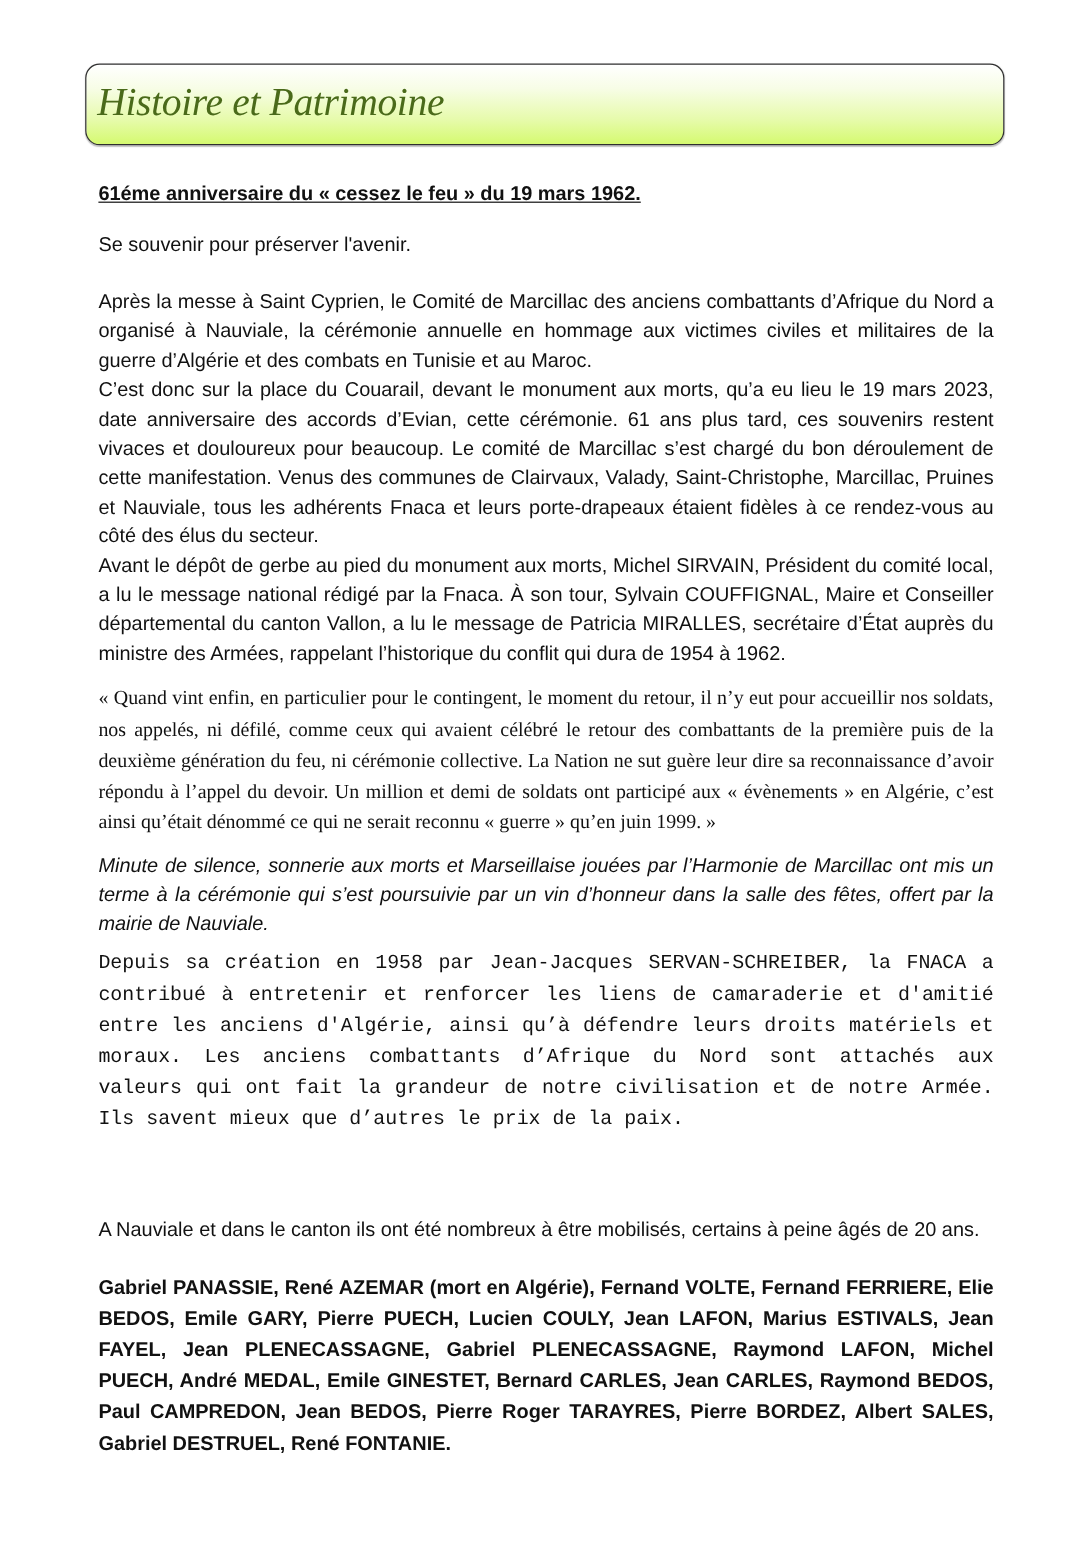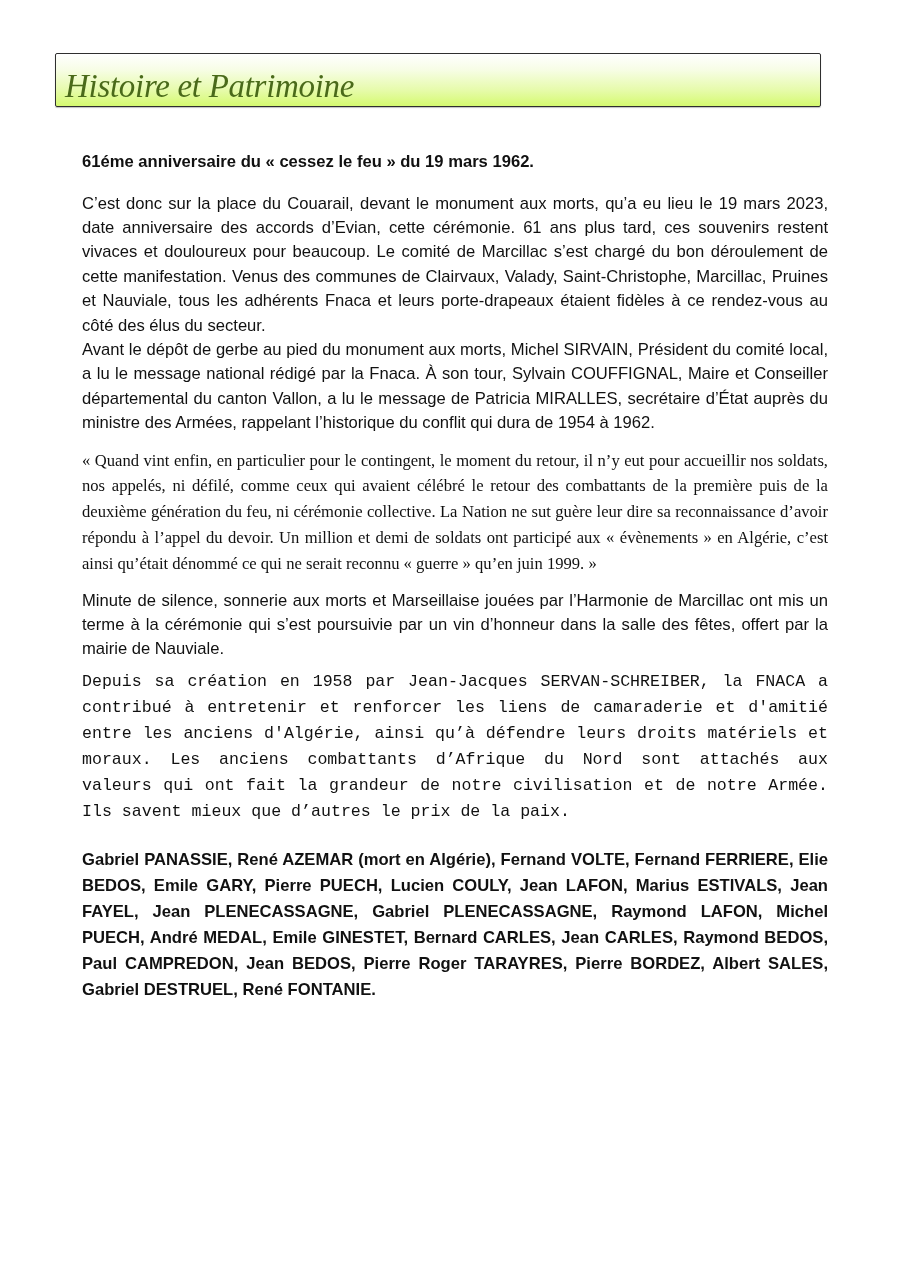--- a/index.html
+++ b/index.html
@@ -10,26 +10,26 @@
     body {
       width: 910px;
       height: 1286px;
       position: relative;
       overflow: hidden;
       font-family: "Liberation Sans", sans-serif;
       color: #111111;
     }
     .header-banner {
       position: absolute;
-      left: 55px;
+      left: 71px;
       top: 53px;
       width: 766px;
-      height: 54px;
+      height: 68px;
       border: 1.5px solid #2f2f2f;
-      border-radius: 2px;
+      border-radius: 12px;
       background: linear-gradient(to bottom, #ffffff 0%, #f7fde6 30%, #e6fbaa 70%, #d5fa70 100%);
       box-shadow: 0 1px 1px rgba(0,0,0,0.25);
       box-sizing: border-box;
     }
     .header-title {
       position: absolute;
       left: 9px;
       top: 14px;
       font-family: "Liberation Serif", serif;
       font-style: italic;
@@ -46,35 +46,37 @@
       font-size: 16.6px;
       line-height: 24.5px;
     }
     .content p {
       margin: 0;
       text-align: justify;
     }
     .subtitle {
       font-weight: bold;
       margin-bottom: 17px !important;
+      text-decoration: underline;
     }
     .tagline {
       margin-bottom: 24px !important;
     }
     .article {
       line-height: 24.4px;
     }
     .quote {
       margin-top: 12px !important;
       line-height: 25.8px;
       font-family: Liberation Serif, serif;
     }
     .minute {
       margin-top: 12px !important;
       line-height: 24px;
+      font-style: italic;
     }
     .fnaca {
       margin-top: 8px !important;
       line-height: 26px;
       font-family: Liberation Mono, monospace;
     }
     .mobilised {
       margin-top: 66px !important;
       line-height: 26px;
     }
@@ -86,19 +88,22 @@
   </style>
 </head>
 <body>
 
 <div class="header-banner">
   <div class="header-title">Histoire et Patrimoine</div>
 </div>
 
 <div class="content">
   <p class="subtitle">61éme anniversaire du « cessez le feu » du 19 mars 1962.</p>
+  <p class="tagline">Se souvenir pour préserver l'avenir.</p>
+  <p class="article">Après la messe à Saint Cyprien, le Comité de Marcillac des anciens combattants d’Afrique du Nord a organisé à Nauviale, la cérémonie annuelle en hommage aux victimes civiles et militaires de la guerre d’Algérie et des combats en Tunisie et au Maroc.</p>
   <p class="article">C’est donc sur la place du Couarail, devant le monument aux morts, qu’a eu lieu le 19 mars 2023, date anniversaire des accords d’Evian, cette cérémonie.  61 ans plus tard, ces souvenirs restent vivaces et douloureux pour beaucoup. Le comité de Marcillac s’est chargé du bon déroulement de cette manifestation. Venus des communes de Clairvaux, Valady, Saint-Christophe, Marcillac, Pruines et Nauviale, tous les adhérents Fnaca et leurs porte-drapeaux étaient fidèles à ce rendez-vous au côté des élus du secteur.</p>
   <p class="article">Avant le dépôt de gerbe au pied du monument aux morts, Michel SIRVAIN, Président du comité local, a lu le message national rédigé par la Fnaca. À son tour, Sylvain COUFFIGNAL, Maire et Conseiller départemental du canton Vallon, a lu le message de Patricia MIRALLES, secrétaire d’État auprès du ministre des Armées, rappelant l’historique du conflit qui dura de 1954 à 1962.</p>
   <p class="quote">« Quand vint enfin, en particulier pour le contingent, le moment du retour, il n’y eut pour accueillir nos soldats, nos appelés, ni défilé, comme ceux qui avaient célébré le retour des combattants de la première puis de la deuxième génération du feu, ni cérémonie collective. La Nation ne sut guère leur dire sa reconnaissance d’avoir répondu à l’appel du devoir. Un million et demi de soldats ont participé aux « évènements » en Algérie, c’est ainsi qu’était dénommé ce qui ne serait reconnu « guerre » qu’en juin 1999. »</p>
   <p class="minute">Minute de silence, sonnerie aux morts et Marseillaise jouées par l’Harmonie de Marcillac ont mis un terme à la cérémonie qui s’est poursuivie par un vin d’honneur dans la salle des fêtes, offert par la mairie de Nauviale.</p>
   <p class="fnaca">Depuis sa création en 1958 par Jean-Jacques SERVAN-SCHREIBER, la FNACA a contribué à entretenir et renforcer les liens de camaraderie et d'amitié entre les anciens d'Algérie, ainsi qu’à défendre leurs droits matériels et moraux. Les anciens combattants d’Afrique du Nord sont attachés aux valeurs qui ont fait la grandeur de notre civilisation et de notre Armée.  Ils savent mieux que d’autres le prix de la paix.</p>
+  <p class="mobilised">A Nauviale et dans le canton ils ont été nombreux à être mobilisés, certains à peine âgés de 20 ans.</p>
   <p class="names">Gabriel PANASSIE, René AZEMAR (mort en Algérie), Fernand VOLTE, Fernand FERRIERE, Elie BEDOS, Emile GARY, Pierre PUECH, Lucien COULY, Jean LAFON, Marius ESTIVALS, Jean FAYEL, Jean PLENECASSAGNE, Gabriel PLENECASSAGNE, Raymond LAFON, Michel PUECH, André MEDAL, Emile GINESTET, Bernard CARLES, Jean CARLES, Raymond BEDOS, Paul CAMPREDON, Jean BEDOS, Pierre Roger TARAYRES, Pierre BORDEZ, Albert SALES, Gabriel DESTRUEL, René FONTANIE.</p>
 </div>
 
 </body></html>

